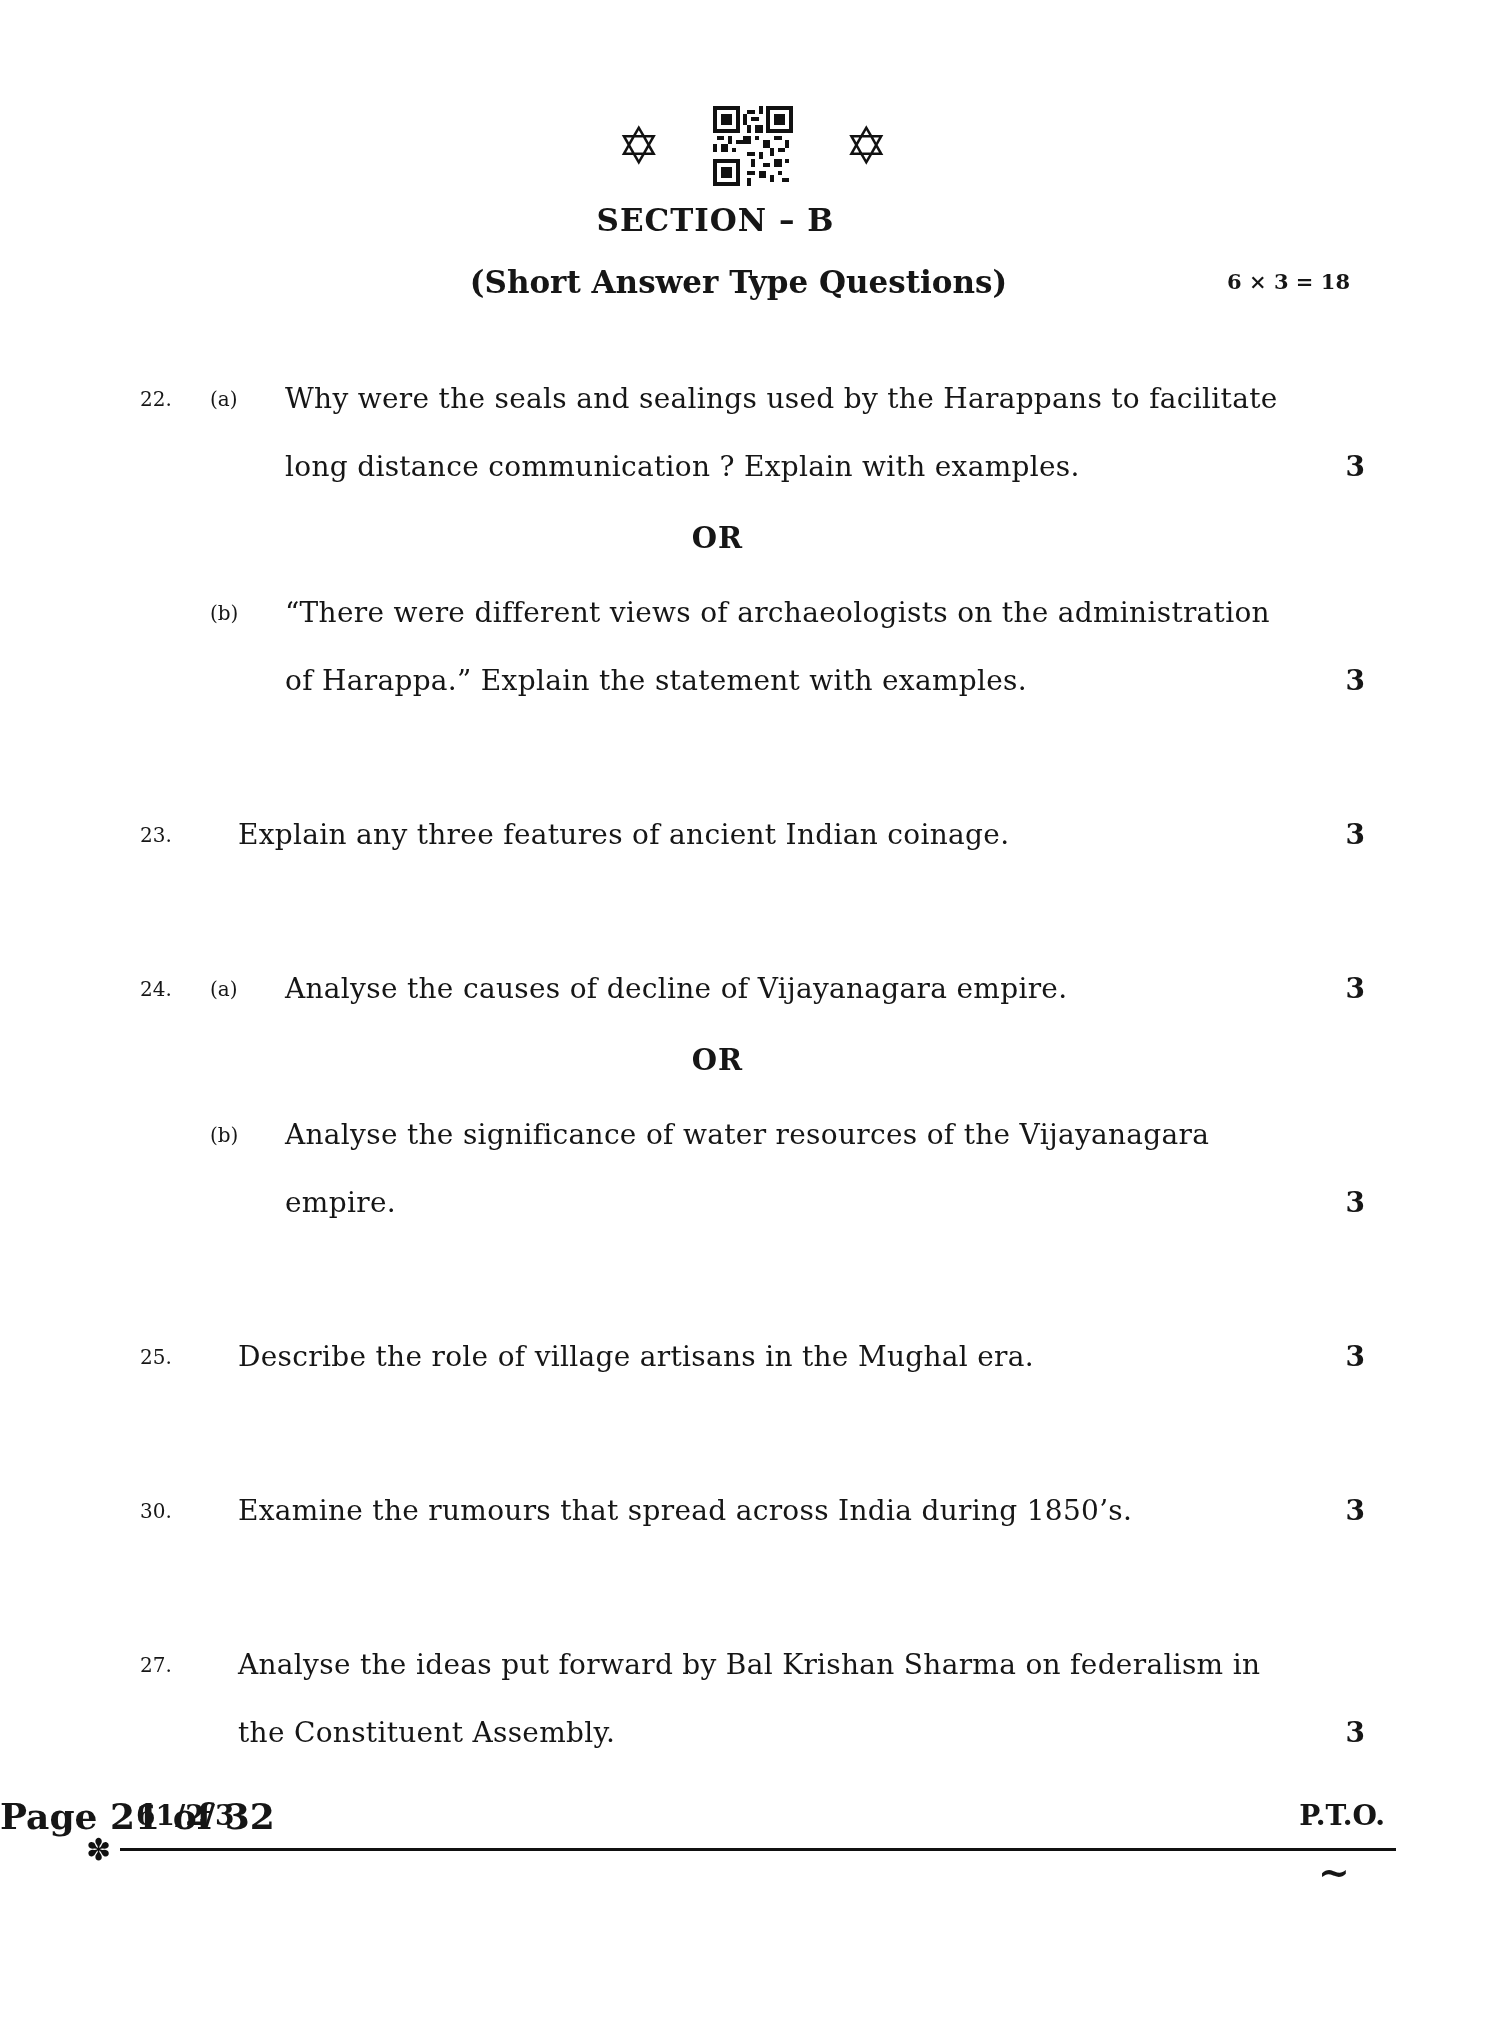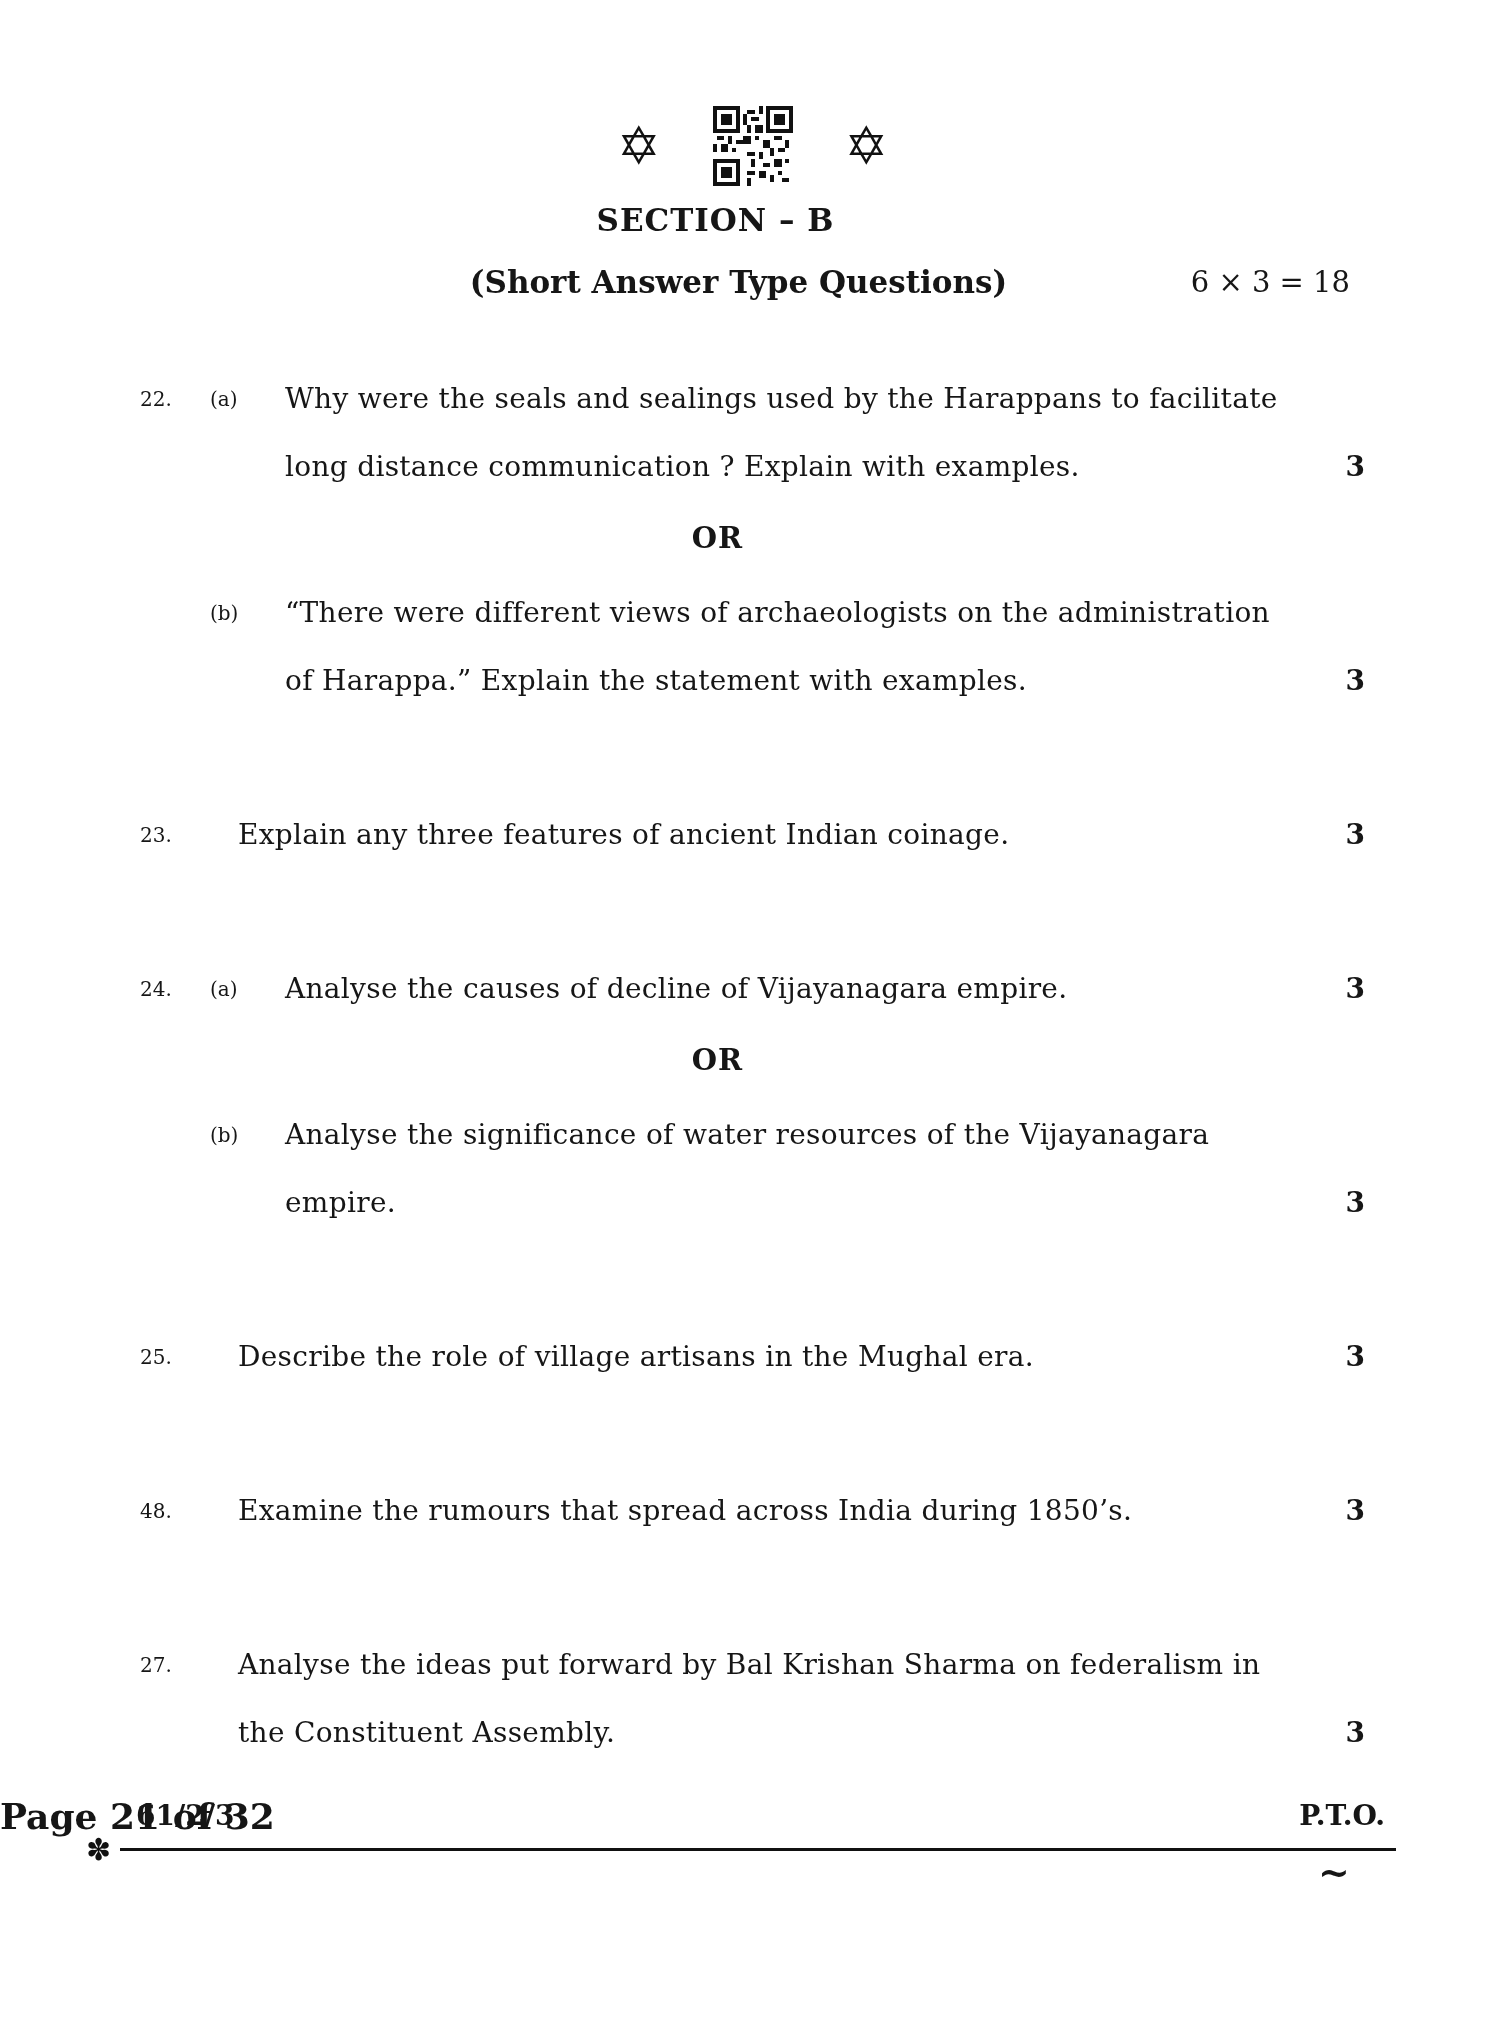--- a/index.html
+++ b/index.html
@@ -48,22 +48,22 @@
   .subtitle {
     text-align: center;
     font-size: 31px;
     font-weight: bold;
     line-height: 42px;
     padding-right: 28px;
   }
   .total-marks {
     position: absolute;
     top: 0; right: 155px;
-    font-size: 29px;
-    font-weight: normal;
+    font-size: 21px;
+    font-weight: bold;
     line-height: 42px;
   }
   
   .questions { margin-top: 62px; }
   .question { margin-bottom: 86px; }
   .question.last { margin-bottom: 0; }
   .qrow {
     display: grid;
     grid-template-columns: 70px 75px 1010px 70px;
     padding-left: 140px;
@@ -257,21 +257,21 @@
         <div class="col-num">25.</div>
         <div class="col-text">
           <div class="qline">Describe the role of village artisans in the Mughal era.</div>
         </div>
         <div class="col-marks">3</div>
       </div>
     </div>
 
     <div class="question">
       <div class="qrow simple">
-        <div class="col-num">48.</div>
+        <div class="col-num">30.</div>
         <div class="col-text">
           <div class="qline">Examine the rumours that spread across India during 1850’s.</div>
         </div>
         <div class="col-marks">3</div>
       </div>
     </div>
 
     <div class="question last">
       <div class="qrow simple">
         <div class="col-num">27.</div>

